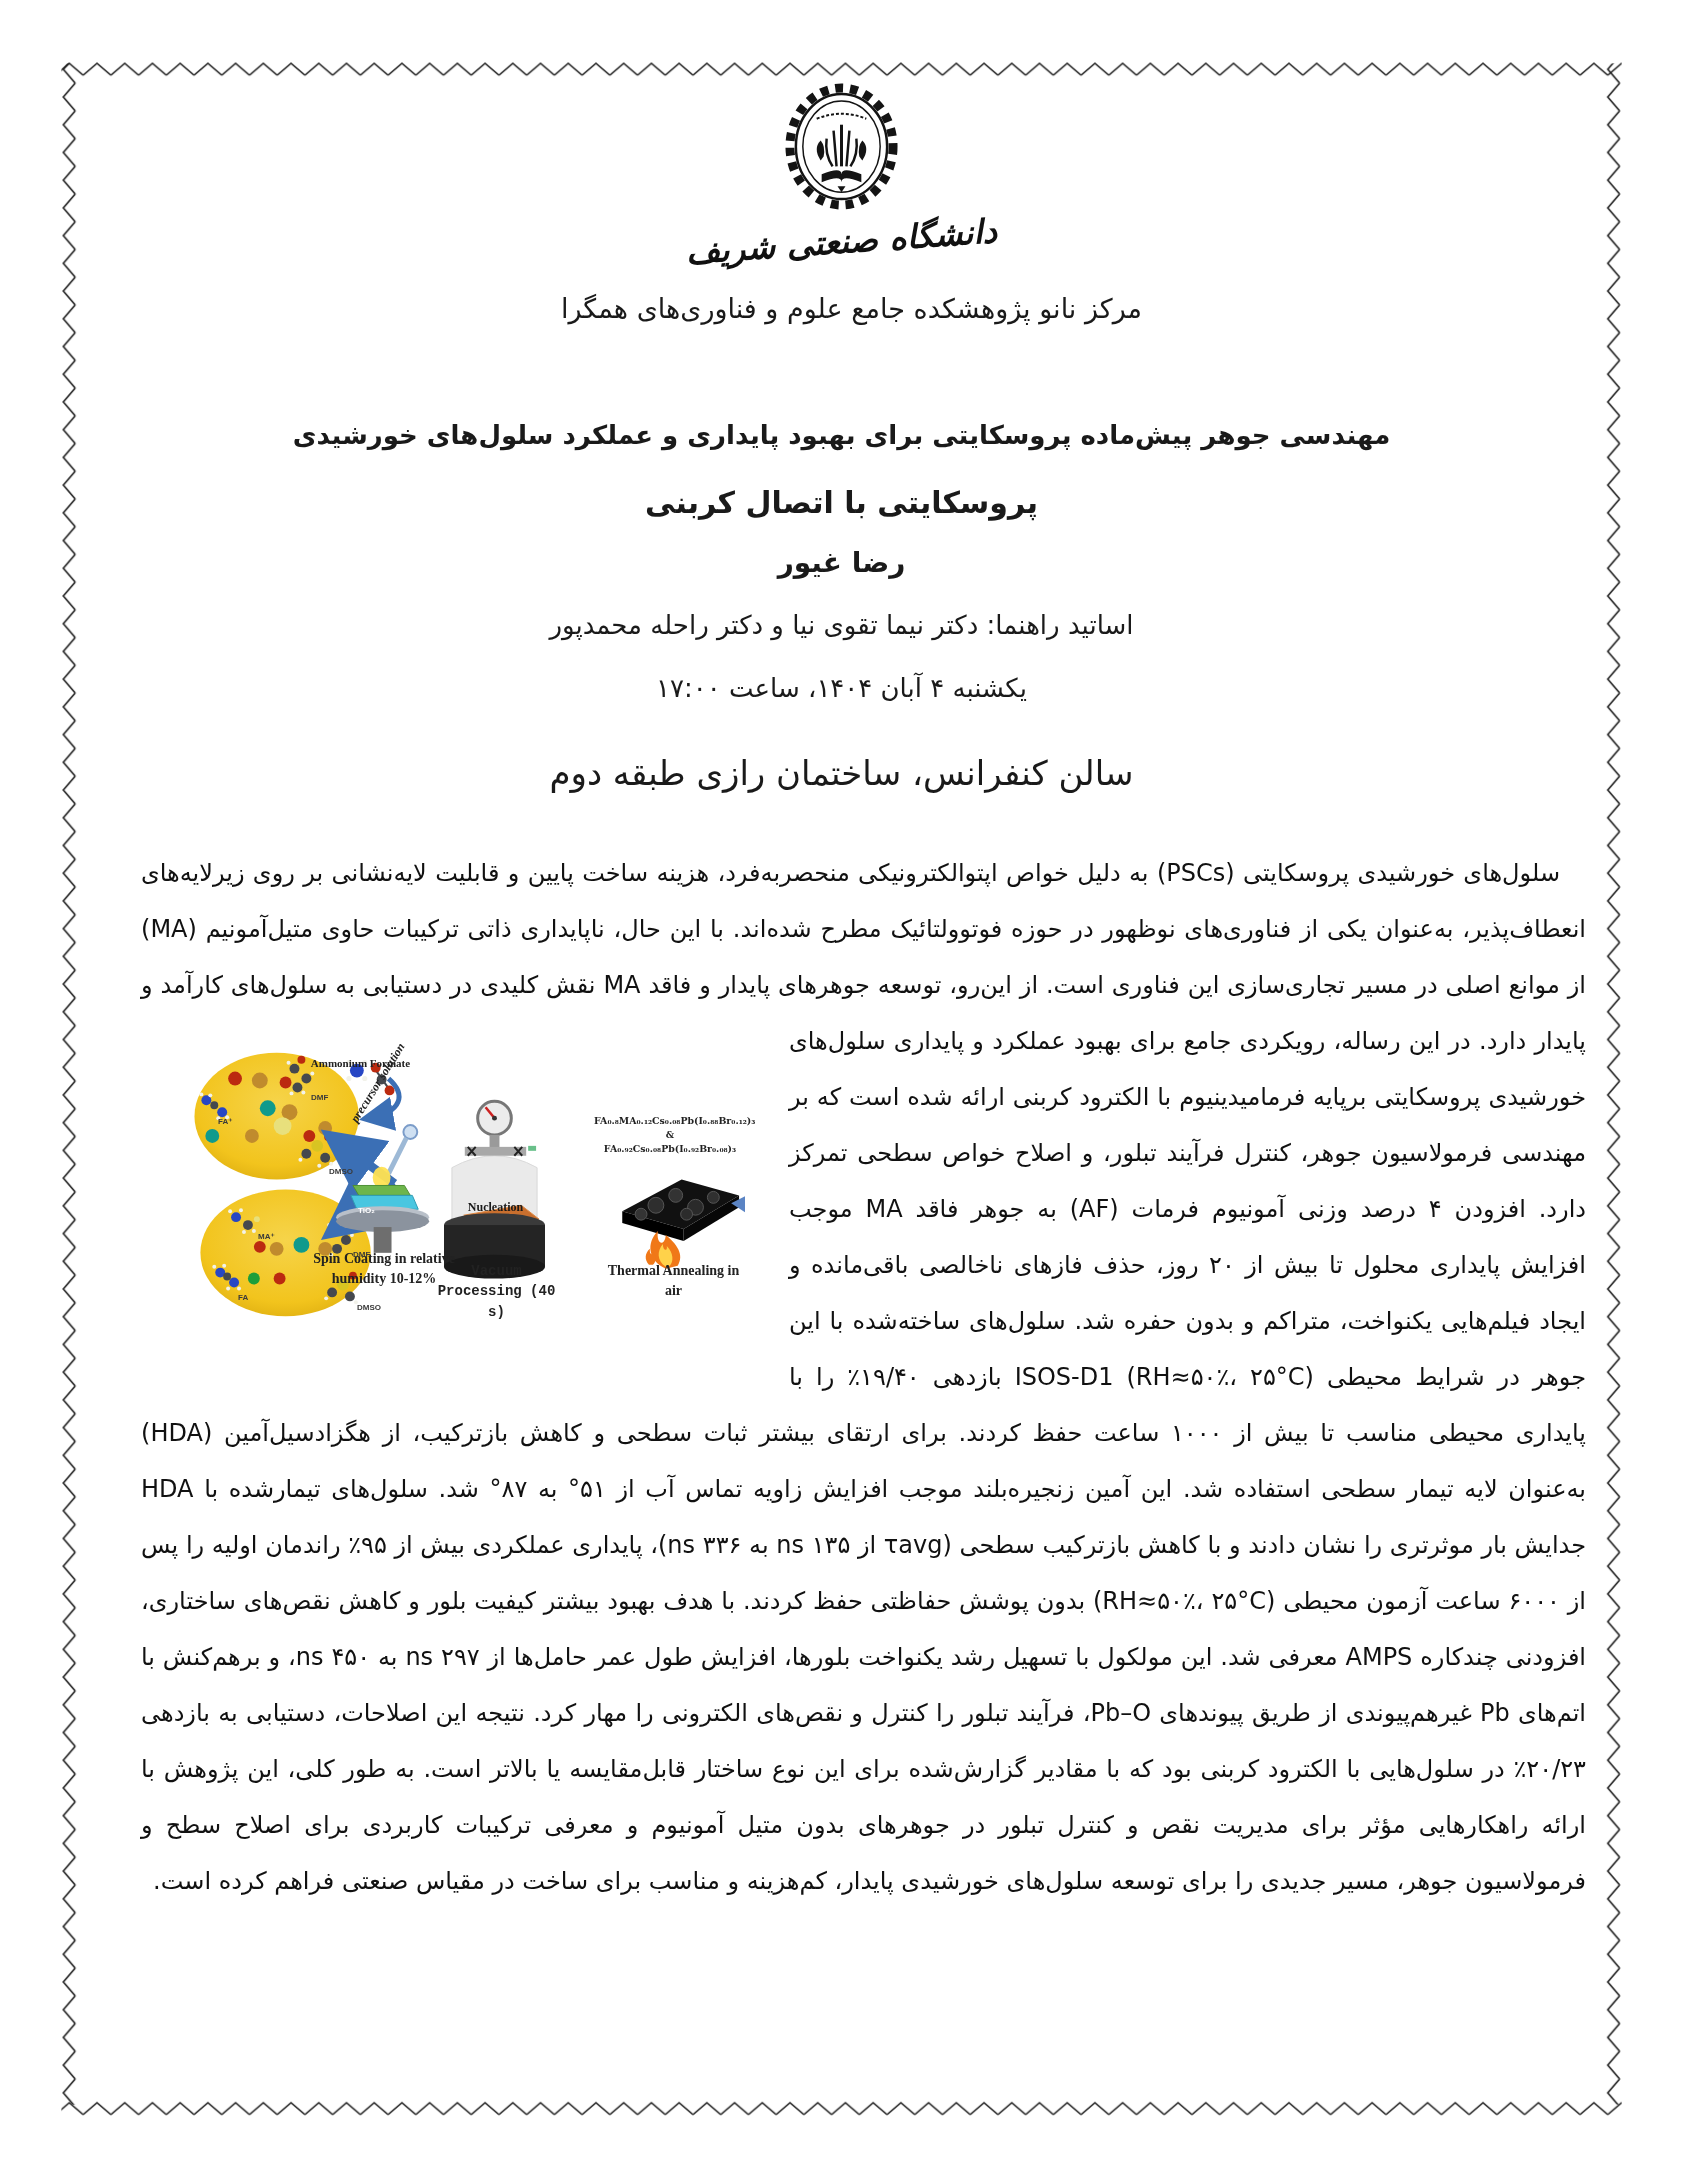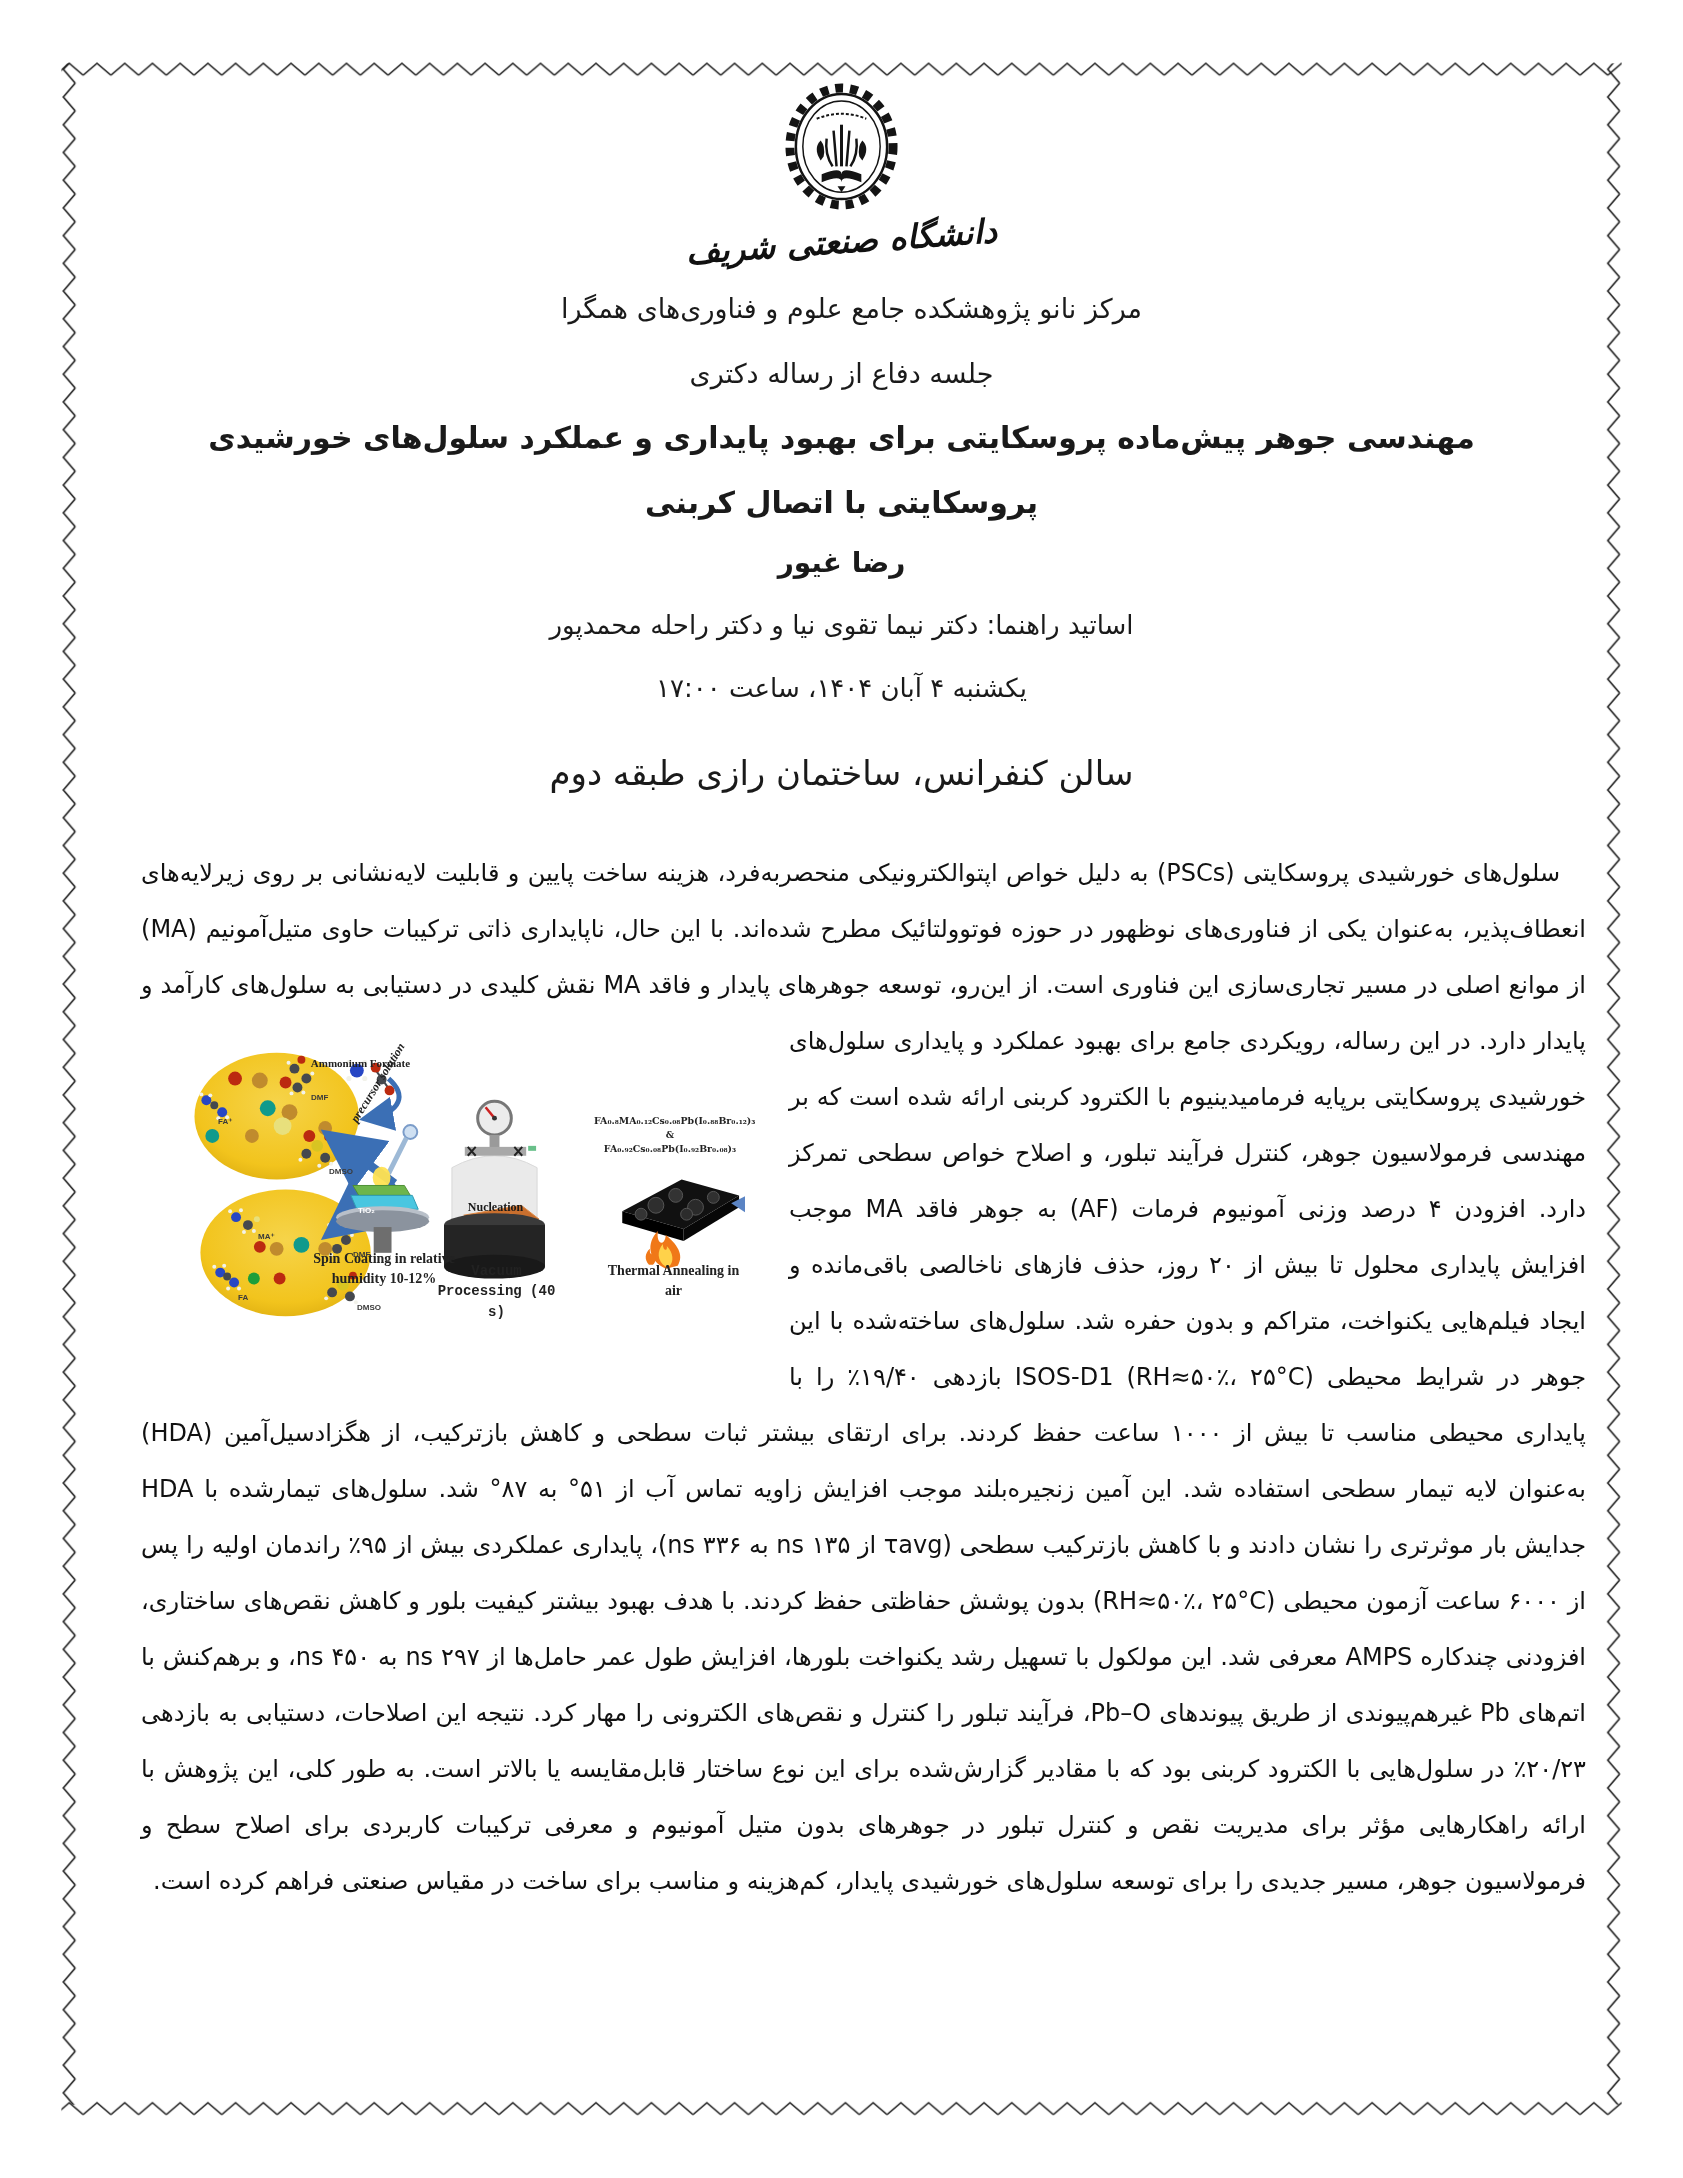--- a/index.html
+++ b/index.html
@@ -13,21 +13,21 @@
   .logo-block{position:absolute; top:83px; left:0; right:0; text-align:center;}
   .calligraphy{
     margin-top:2px; font-size:33px; font-weight:bold; font-style:italic;
     transform:rotate(-4deg); letter-spacing:1px; color:#111;
     font-family:"DejaVu Sans", sans-serif;
   }
   
   .hline{position:absolute; left:0; right:0; text-align:center; direction:rtl;}
   .h-center-name{top:293px; font-size:27px;padding-left:20px;}
   .h-session{top:358px; font-size:27px;}
-  .h-title1{top:420px; font-size:30px; font-weight:bold;}
+  .h-title1{top:420px; font-size:26px; font-weight:bold;}
   .h-title2{top:485px; font-size:30px; font-weight:bold;}
   .h-author{top:546px; font-size:28px; font-weight:bold;}
   .h-advisors{top:610px; font-size:26px;}
   .h-datetime{top:673px; font-size:26px;}
   .h-location{top:753px; font-size:34px;}
   
   .abstract{
     position:absolute; top:845px; left:119px; width:1445px;
     direction:rtl; text-align:justify; font-size:24px; line-height:56px;
     color:#111; text-indent:26px;margin-left:22px;
@@ -84,21 +84,20 @@
       <path d="M40,78 Q32,66 40,58 Q45,64 43,74 Z" fill="#141414"></path>
       <path d="M82,78 Q90,66 82,58 Q77,64 79,74 Z" fill="#141414"></path>
 
       <path d="M41,92 Q61,84 61,92 Q61,84 81,92 L81,100 Q61,92 61,100 Q61,92 41,100 Z" fill="#141414"></path>
       <path d="M57,104 L65,104 L61,110 Z" fill="#141414"></path>
     </svg>
     <div class="calligraphy">دانشگاه صنعتی شریف</div>
   </div>
 
   <div class="hline h-center-name">مرکز نانو پژوهشکده جامع علوم و فناوری‌های همگرا</div>
-  <div class="hline h-session">جلسه دفاع از رساله دکتری</div>
   <div class="hline h-title1">مهندسی جوهر پیش‌ماده پروسکایتی برای بهبود پایداری و عملکرد سلول‌های خورشیدی</div>
   <div class="hline h-author">رضا غیور</div>
   <div class="hline h-title2">پروسکایتی با اتصال کربنی</div>
   <div class="hline h-advisors">اساتید راهنما: دکتر نیما تقوی نیا و دکتر راحله محمدپور</div>
   <div class="hline h-datetime">یکشنبه ۴ آبان ۱۴۰۴، ساعت ۱۷:۰۰</div>
   <div class="hline h-location">سالن کنفرانس، ساختمان رازی طبقه دوم</div>
 
   <div class="abstract">
     <span>سلول‌های خورشیدی پروسکایتی (PSCs) به دلیل خواص اپتوالکترونیکی منحصربه‌فرد، هزینه ساخت پایین و قابلیت لایه‌نشانی بر روی زیرلایه‌های انعطاف‌پذیر، به‌عنوان یکی از فناوری‌های نوظهور در حوزه فوتوولتائیک مطرح شده‌اند. با این حال، ناپایداری ذاتی ترکیبات حاوی متیل‌آمونیم (MA) از موانع اصلی در مسیر تجاری‌سازی این فناوری است. از این‌رو، توسعه جوهرهای پایدار و فاقد MA نقش</span>
     <div class="figure-float">

